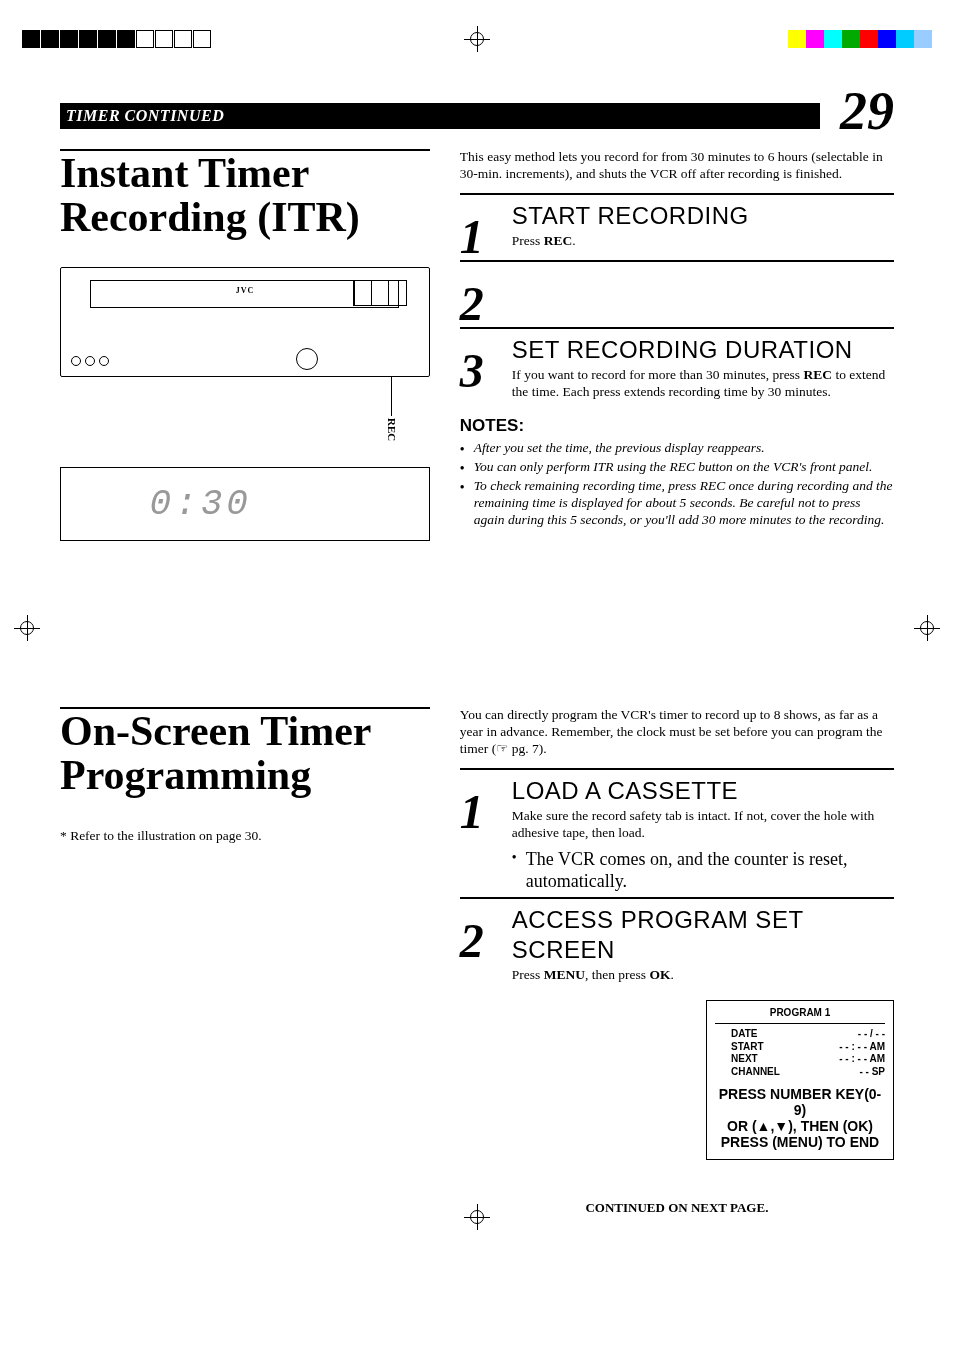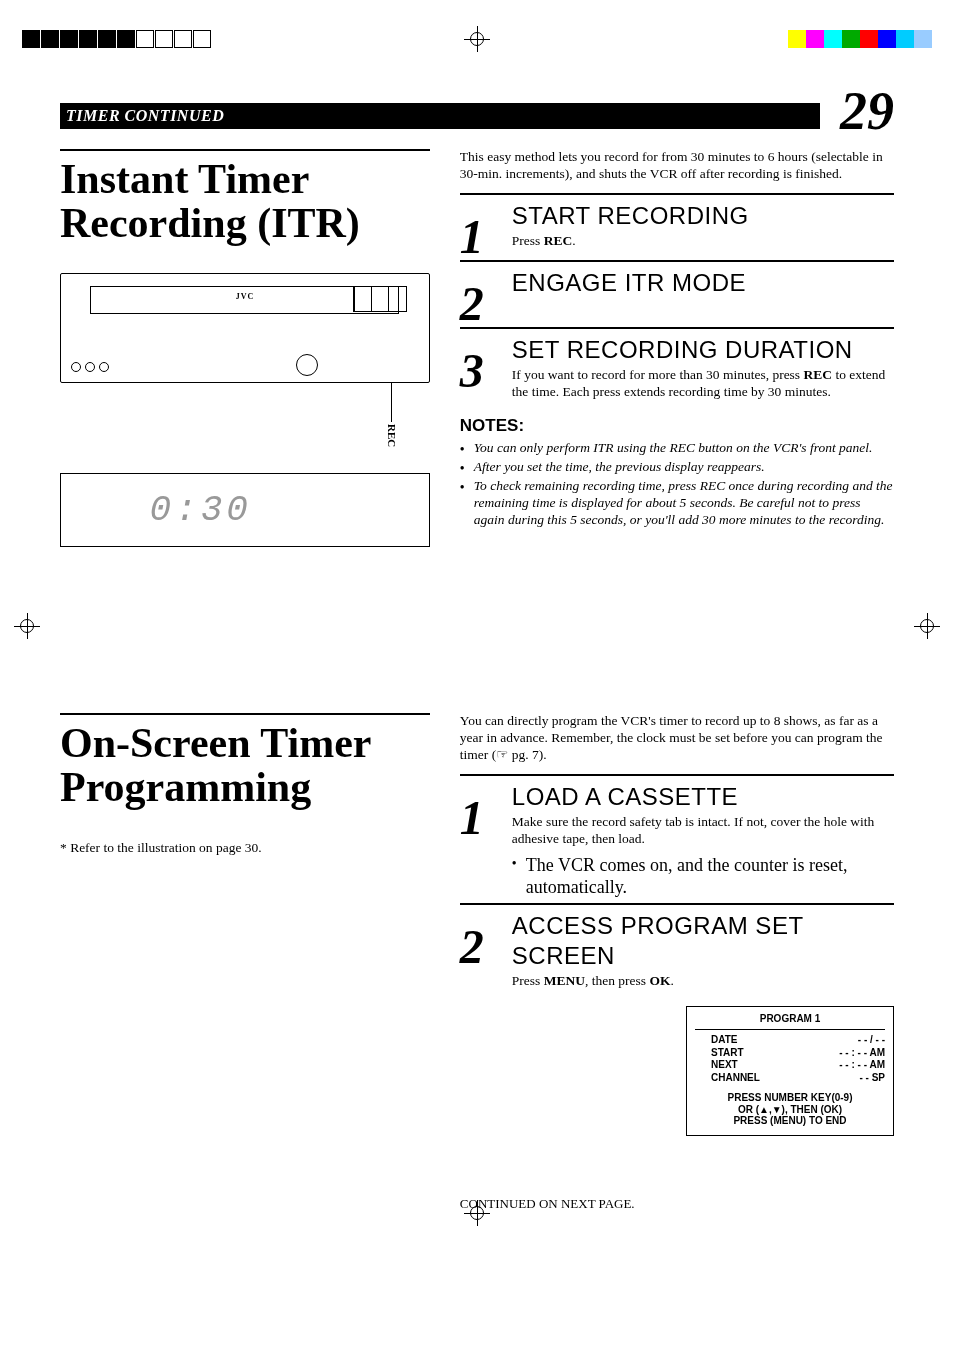--- a/index.html
+++ b/index.html
@@ -77,21 +77,21 @@
     gap:30px;
     margin-top:16px;
   }
   .left-col { width:46%; }
   .right-col { width:54%; font-size:13.5px; line-height:1.25; }
 
   h1.feature {
     font-size:42px; font-weight:800;
     line-height:1.05;
     border-top:2px solid #000;
-    padding-top:6px;
+    padding-top:0;
     margin-bottom:28px;
   }
 
   .intro { margin-bottom:10px; font-size:13.5px; }
 
   .stepblock {
     border-top:2px solid #000;
     padding-top:2px;
     display:flex;
     gap:10px;
@@ -170,36 +170,36 @@
     color:#999;
     font-style:italic;
   }
   .footnote { font-size:13.5px; margin-top:30px; }
 
   
   .spacer-big { height:150px; }
 
   .prog-screen {
     border:1.5px solid #000;
-    width:208px;
+    width:188px;
     padding:6px 8px 8px 8px;
     font-family:Arial,Helvetica,sans-serif;
     font-size:10px;
     font-weight:bold;
     margin-left:auto;
     margin-top:4px;
   }
   .prog-screen .ps-title { text-align:center; padding-bottom:4px; border-bottom:1px solid #000; margin-bottom:4px; }
   .prog-screen .ps-row { display:flex; justify-content:space-between;padding-left:16px; }
-  .prog-screen .ps-msg { text-align:center; margin-top:8px; font-size:10px; line-height:1.15; }
+  .prog-screen .ps-msg { text-align:center; margin-top:8px; font-size:14px; line-height:1.15; }
 
   .step2body { display:flex; gap:12px; align-items:flex-start;flex-direction:column; }
   .step2body .txt { flex:1; }
 
-  .continued { text-align:left; font-weight:normal; font-size:13px; margin-top:60px; }
+  .continued { text-align:center; font-weight:bold; font-size:13px; margin-top:40px; }
 
   b { font-weight:bold; }
 </style>
 </head>
 <body>
 
 <div class="crop-marks-top">
   <div class="left-squares">
     <div></div>
       <div></div>
@@ -273,38 +273,37 @@
         <h2>START RECORDING</h2>
         <p>
           <span>Press </span><b>REC</b><span>.</span>
         </p>
       </div>
     </div>
 
     <div class="stepblock">
       <div class="stepnum">2</div>
       <div class="stepbody">
-        <h2>ENGAGE ITR MODE</h2>
       </div>
     </div>
 
     <div class="stepblock">
       <div class="stepnum">3</div>
       <div class="stepbody">
         <h2>SET RECORDING DURATION</h2>
         <p>
           <span>If you want to record for more than 30 minutes, press </span><b>REC</b><span> to extend the time. Each press extends recording time by 30 minutes.</span>
         </p>
       </div>
     </div>
 
     <div class="notes-head">NOTES:</div>
     <ul class="notes-list">
+      <li>After you set the time, the previous display reappears.</li>
       <li>You can only perform ITR using the REC button on the VCR's front panel.</li>
-      <li>After you set the time, the previous display reappears.</li>
       <li>To check remaining recording time, press REC once during recording and the remaining time is displayed for about 5 seconds. Be careful not to press again during this 5 seconds, or you'll add 30 more minutes to the recording.</li>
     </ul>
   </div>
 </div>
 
 <div class="spacer-big"></div>
 
 <div class="two-col">
   <div class="left-col">
     <h1 class="feature">On-Screen Timer Programming</h1>

